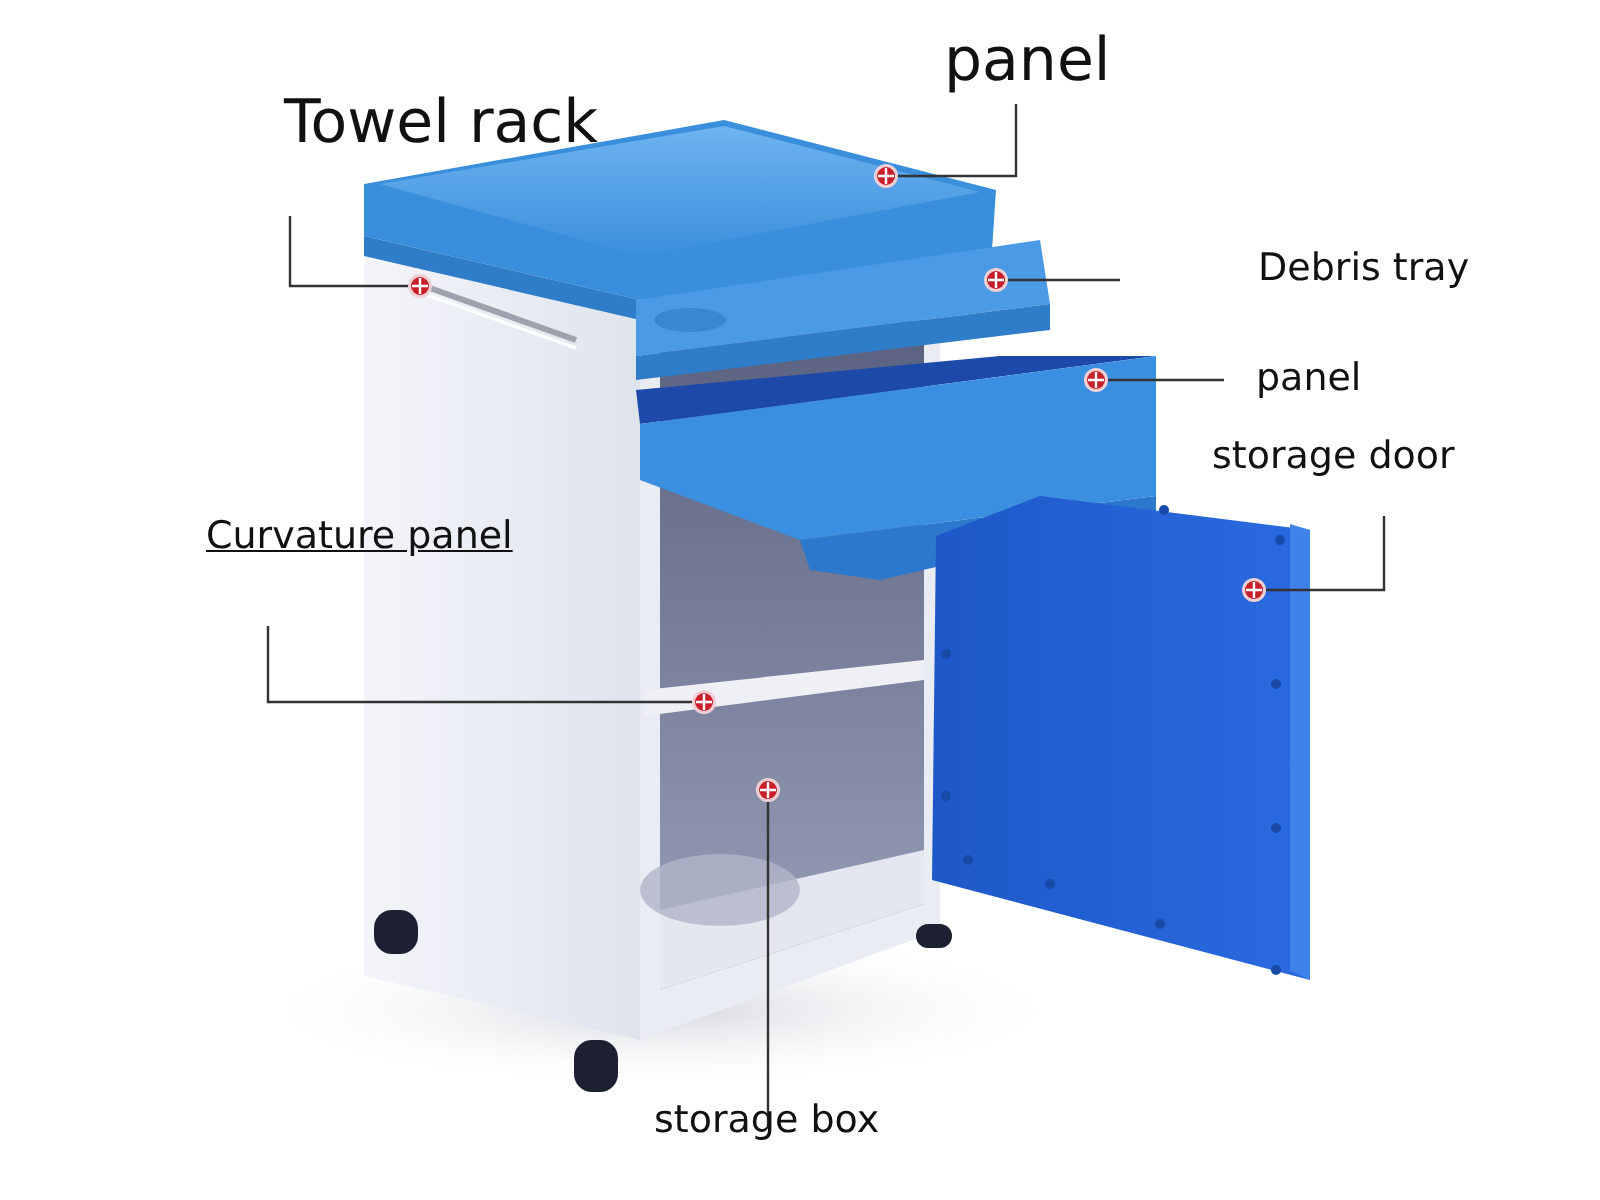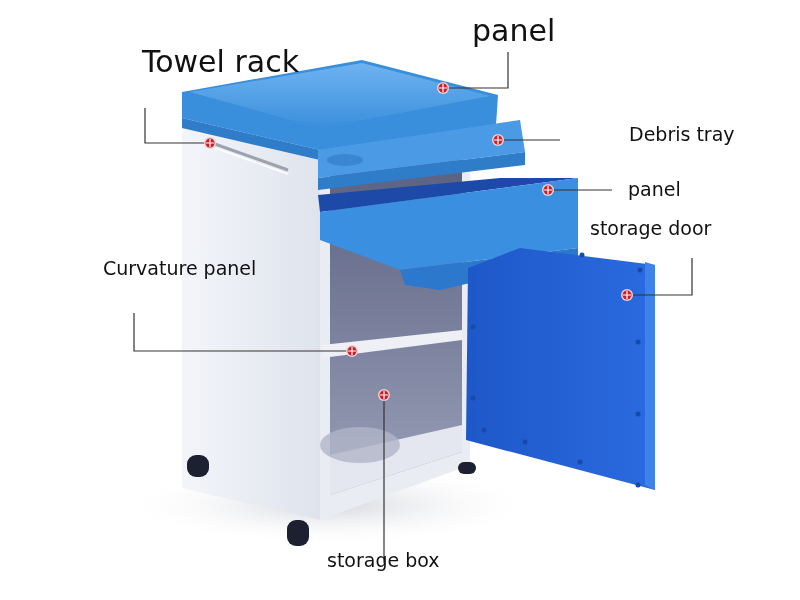--- a/index.html
+++ b/index.html
@@ -143,16 +143,16 @@
           <circle r="4.5" fill="#c8202a"></circle>
           <path d="M-4 0H4M0 -4V4" stroke="#fff" stroke-width="1.2"></path>
         </g>
     </g>
   </svg>
 
   <div class="label lbl-lg" style="left:472px;top:16px;">panel</div>
   <div class="label lbl-lg" style="left:95px;top:47px;margin-left:47px;">Towel rack</div>
   <div class="label lbl-md" style="left:593px;top:125px;margin-left:36px;">Debris tray</div>
   <div class="label lbl-md" style="left:628px;top:180px;">panel</div>
-  <div class="label lbl-md" style="left:590px;top:219px;text-align:right;">storage door</div>
-  <div class="label lbl-md" style="left:103px;top:259px;">Curvature panel</div>
+  <div class="label lbl-md" style="left:606px;top:219px;text-align:right;">storage door</div>
+  <div class="label lbl-md" style="left:103px;top:259px;text-decoration:underline;">Curvature panel</div>
   <div class="label lbl-md" style="left:327px;top:551px;">storage box</div>
 </div>
 
 </body></html>

